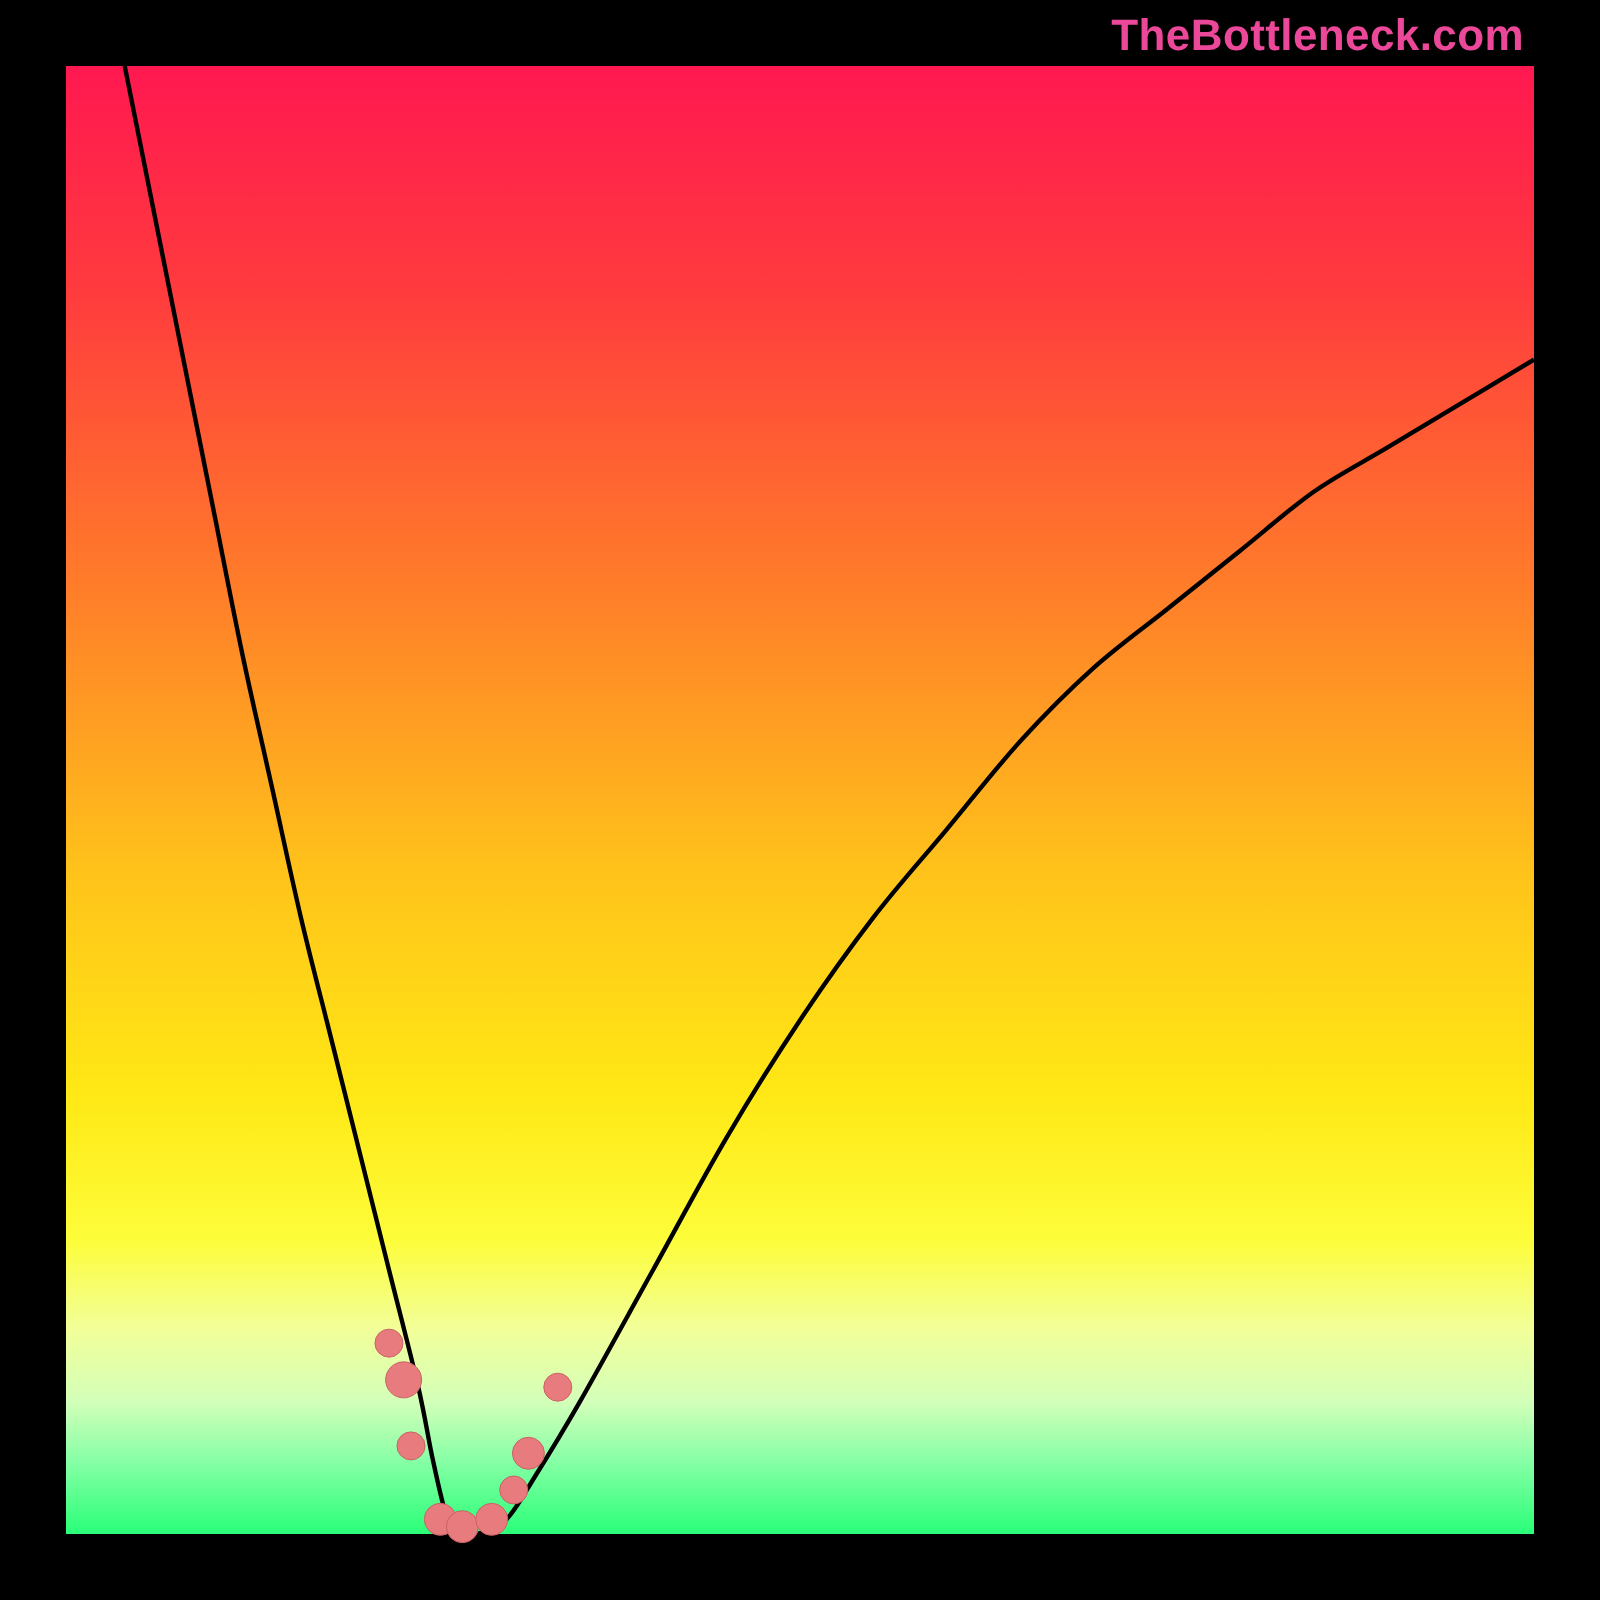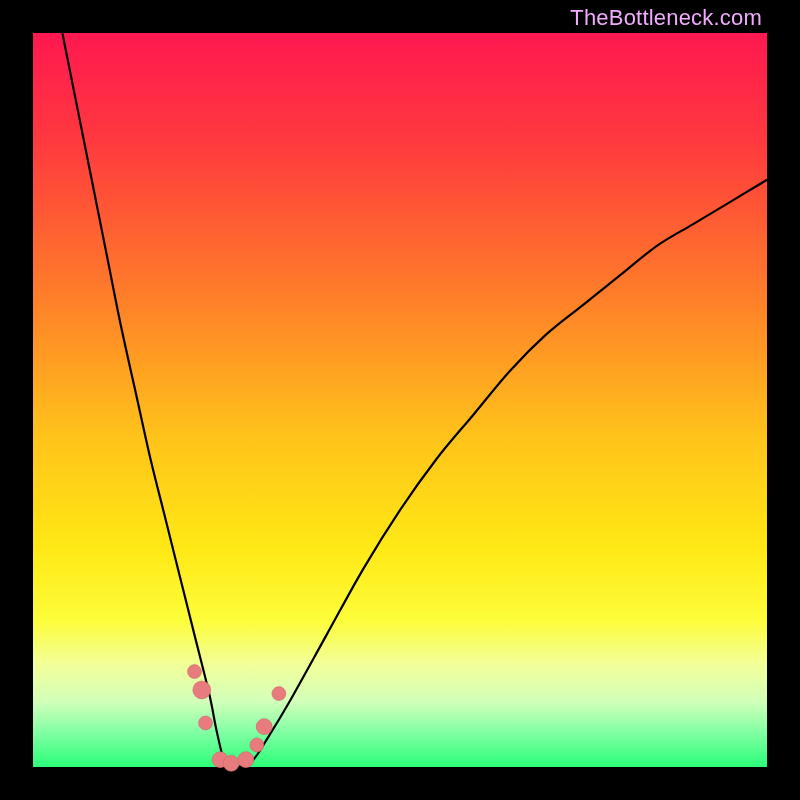--- a/index.html
+++ b/index.html
@@ -31,22 +31,22 @@
     top: 0;
     width: 100%;
     height: 100%;
   }
   .watermark {
     position: absolute;
     top: 5px;
     right: 38px;
     font-family: Arial, Helvetica, sans-serif;
     font-size: 22px;
-    font-weight: 400;
-    color: #f0abfc;
+    font-weight: 700;
+    color: #ec4899;
     letter-spacing: 0.2px;
     margin-left: 44px;
   }
   svg.curve-layer {
     position: absolute;
     left: 0;
     top: 0;
     width: 100%;
     height: 100%;
     overflow: visible;

